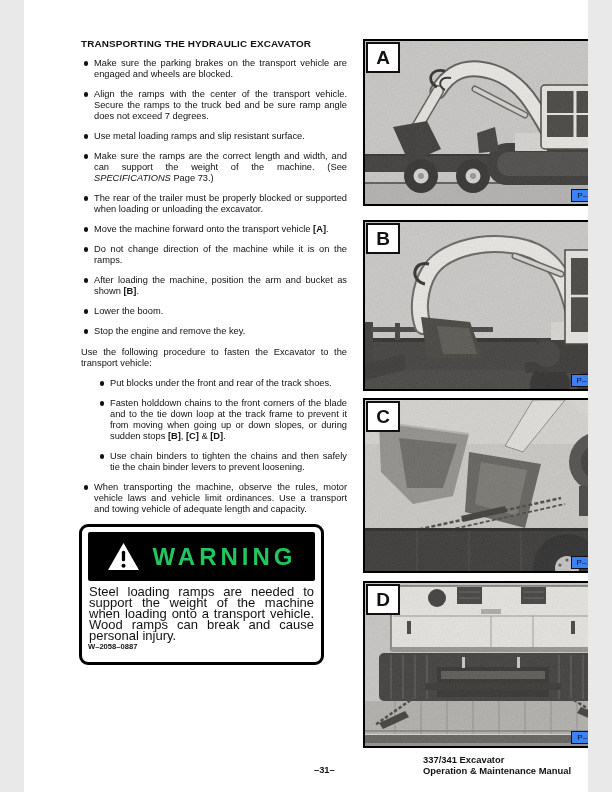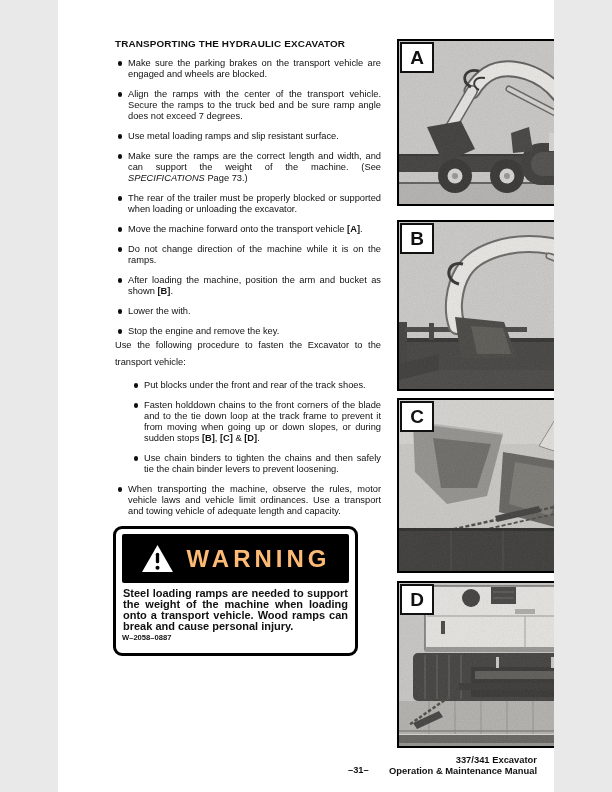--- a/index.html
+++ b/index.html
@@ -1,52 +1,52 @@
 <!DOCTYPE html>
 <html><head>
 <meta charset="utf-8">
 <style>
   html,body{margin:0;padding:0;background:#e9e9e9;}
   .page{
     position:relative;
-    width:496px;height:792px;
+    width:564px;height:792px;
     margin:0 auto;
     background:#ffffff;
     font-family:"Liberation Sans", sans-serif;
     color:#111;
     overflow:hidden;
   }
   
   .left-col{position:absolute;left:57px;top:38px;width:266px;}
   .sec-title{font-size:9.9px;font-weight:bold;margin:0 0 3px 0;letter-spacing:0.15px;}
   ul.bullets{margin:0;padding:0;list-style:none;}
   .bullets li{
     position:relative;margin-top:9px;padding-left:13px;
     text-align:justify;font-size:9.3px;line-height:11px;
   }
   .bullets .dot{
     position:absolute;left:3px;top:3.4px;width:4.2px;height:4.2px;
     border-radius:50%;background:#111;
   }
   ul.lvl2 li{margin-left:16px;}
-  .intro{font-size:9.3px;line-height:17px;margin:0 0 0 0;text-align:justify;}
+  .intro{font-size:9.3px;line-height:11px;margin:10px 0 0 0;text-align:justify;}
   .b{font-weight:bold;}
   .i{font-style:italic;}
   
   .warning-box{
     box-sizing:border-box;margin-top:9px;margin-left:-2px;width:245px;
     border:3px solid #000;border-radius:9px;background:#fff;
     padding:5px 6px 3px 6px;
   }
   .warn-header{
     background:#000;height:49px;border-radius:2px;
     display:flex;align-items:center;justify-content:center;gap:13px;
   }
-  .warn-title{color:#fdba74;font-size:24px;font-weight:bold;letter-spacing:4px;}
-  .warn-body{font-size:11px;font-weight:bold;line-height:11px;text-align:justify;margin:5px 1px 0 1px;}
+  .warn-title{color:#22c55e;font-size:24px;font-weight:bold;letter-spacing:4px;}
+  .warn-body{font-size:13px;font-weight:normal;line-height:11px;text-align:justify;margin:5px 1px 0 1px;}
   .warn-code{text-align:left;font-size:7.6px;font-weight:bold;margin:1px 1px 8px 0;}
   
   .photo{
     position:absolute;left:339px;width:253px;
     border:2px solid #000;background:#c8c6c3;
   }
   .photo svg{display:block;}
   .fig-label{
     position:absolute;top:1px;left:1px;width:30px;height:27px;
     background:#fff;border:2px solid #111;
@@ -54,21 +54,21 @@
     font-size:19px;font-weight:bold;color:#111;
   }
   .fig-code{
     position:absolute;bottom:2px;right:2px;
     background:#3b82f6;border:1.5px solid #111;
     font-size:8px;padding:1px 5px 1.5px 5px;letter-spacing:0.2px;color:#111;
   }
   
   .page-number{position:absolute;top:765px;left:270px;font-size:9.3px;font-weight:bold;margin-left:20px;}
   .doc-title{
-    position:absolute;top:755px;right:17px;text-align:right;
+    position:absolute;top:755px;right:17px;
     font-weight:bold;font-size:9.4px;line-height:10.5px;
   }
 </style>
 </head>
 <body>
 
 <div class="page">
 
   <svg width="0" height="0" style="position:absolute">
     <defs>
@@ -84,21 +84,21 @@
 
     <ul class="bullets lvl1">
       <li><span class="dot"></span><span><span>Make sure the parking brakes on the transport vehicle are engaged and wheels are blocked.</span></span></li>
       <li><span class="dot"></span><span><span>Align the ramps with the center of the transport vehicle. Secure the ramps to the truck bed and be sure ramp angle does not exceed 7 degrees.</span></span></li>
       <li><span class="dot"></span><span><span>Use metal loading ramps and slip resistant surface.</span></span></li>
       <li><span class="dot"></span><span><span>Make sure the ramps are the correct length and width, and can support the weight of the machine. (See </span><span class="i">SPECIFICATIONS</span><span> Page 73.)</span></span></li>
       <li><span class="dot"></span><span><span>The rear of the trailer must be properly blocked or supported when loading or unloading the excavator.</span></span></li>
       <li><span class="dot"></span><span><span>Move the machine forward onto the transport vehicle </span><span class="b">[A]</span><span>.</span></span></li>
       <li><span class="dot"></span><span><span>Do not change direction of the machine while it is on the ramps.</span></span></li>
       <li><span class="dot"></span><span><span>After loading the machine, position the arm and bucket as shown </span><span class="b">[B]</span><span>.</span></span></li>
-      <li><span class="dot"></span><span><span>Lower the with.</span></span></li>
+      <li><span class="dot"></span><span><span>Lower the boom.</span></span></li>
       <li><span class="dot"></span><span><span>Stop the engine and remove the key.</span></span></li>
     </ul>
 
     <p class="intro"><span>Use the following procedure to fasten the Excavator to the transport vehicle:</span></p>
 
     <ul class="bullets lvl2">
       <li><span class="dot"></span><span><span>Put blocks under the front and rear of the track shoes.</span></span></li>
       <li><span class="dot"></span><span><span>Fasten holddown chains to the front corners of the blade and to the tie down loop at the track frame to prevent it from moving when going up or down slopes, or during sudden stops </span><span class="b">[B]</span><span>, </span><span class="b">[C]</span><span> &amp; </span><span class="b">[D]</span><span>.</span></span></li>
       <li><span class="dot"></span><span><span>Use chain binders to tighten the chains and then safely tie the chain binder levers to prevent loosening.</span></span></li>
     </ul>

